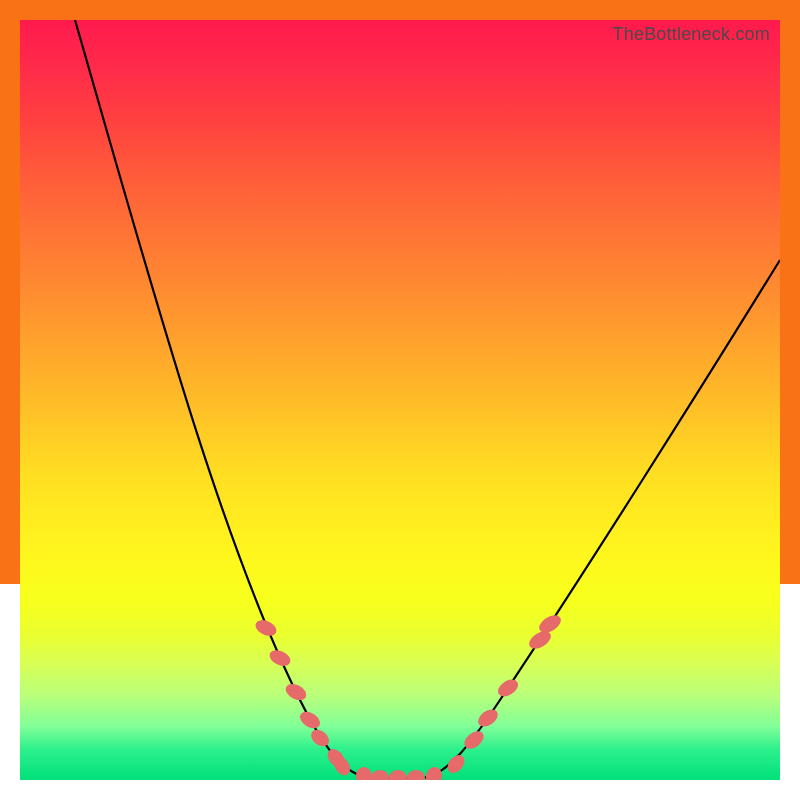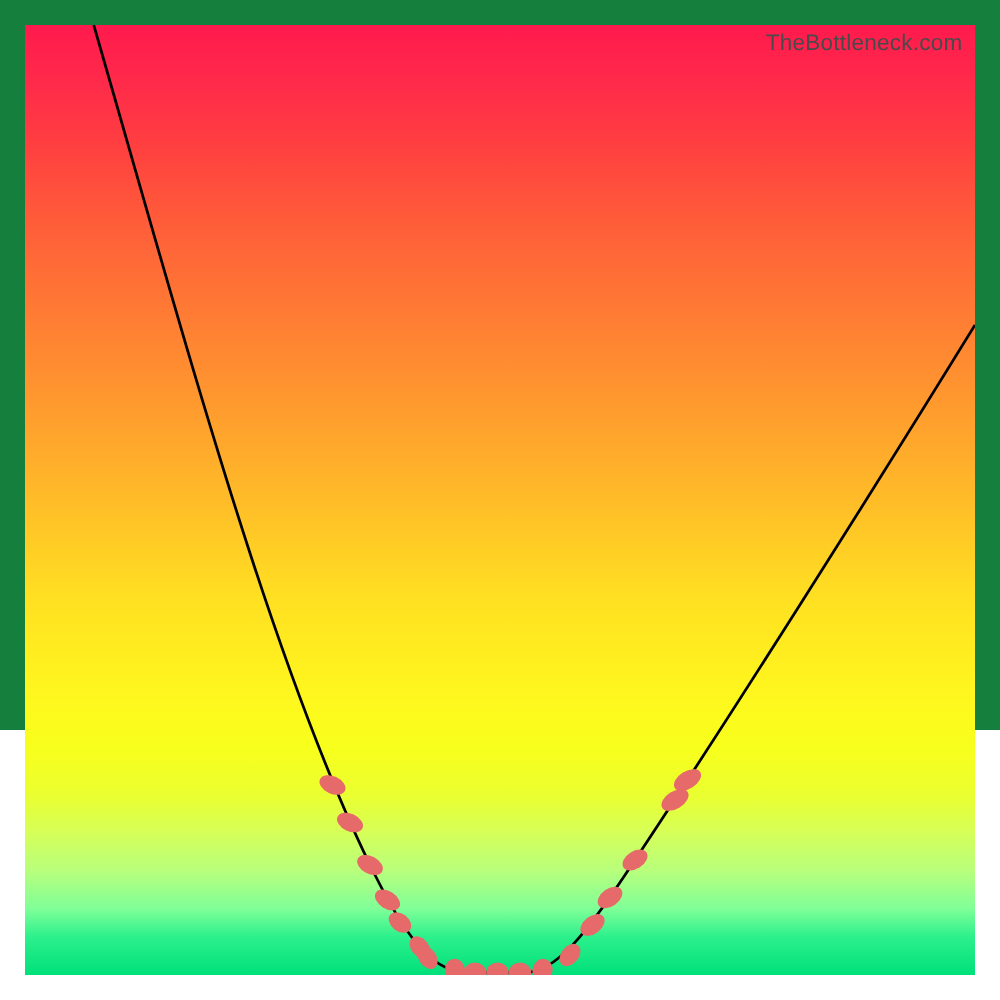--- a/index.html
+++ b/index.html
@@ -6,21 +6,21 @@
     margin: 0;
     padding: 0;
     width: 800px;
     height: 800px;
     overflow: hidden;
     font-family: Arial, Helvetica, sans-serif;
   }
   .frame {
     width: 800px;
     height: 584px;
-    background: #15803d;
+    background: #f97316;
     position: relative;
   }
   .plot-area {
     position: absolute;
     left: 20px;
     top: 20px;
     width: 760px;
     height: 760px;
     background: linear-gradient(to bottom,
       #ff1a4d 0%,

